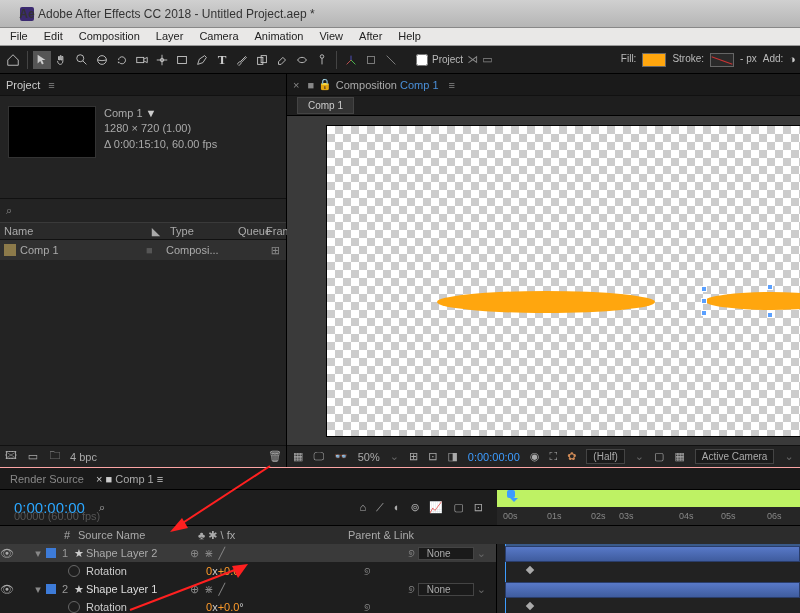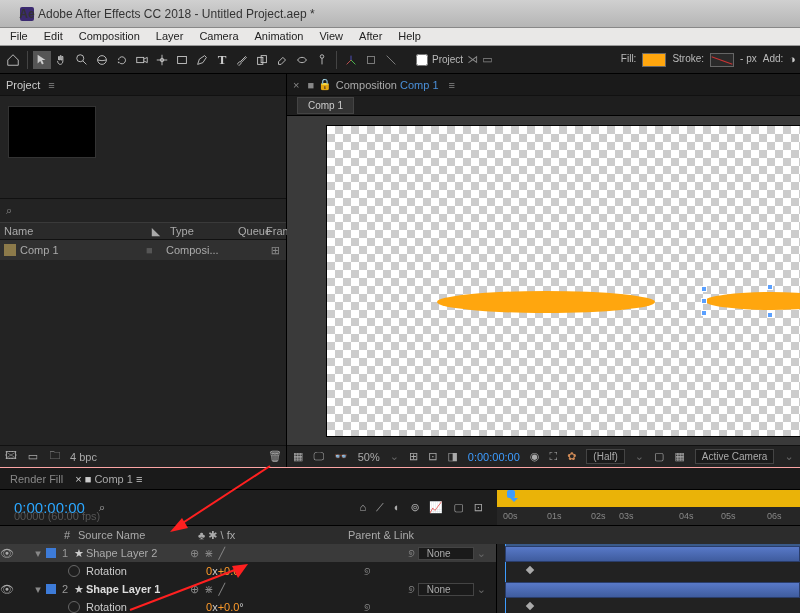--- a/index.html
+++ b/index.html
@@ -68,21 +68,21 @@
 
 .tl{height:153px;background:#1e1e1e;display:flex;flex-direction:column}
 .tl-tabs{height:22px;background:#1a1a1a;display:flex;align-items:center;gap:12px;padding:0 10px;border-bottom:1px solid #000}
 .tl-tab{color:#888}.tl-tab.act{color:#ccc}
 .tl-head{height:36px;display:flex;border-bottom:1px solid #000}
 .tl-head-left{width:497px;display:flex;align-items:center;padding:0 4px}
 .timecode{color:#2ba7ff;font-size:15px;margin-left:10px}
 .timecode-sub{font-size:11px;color:#555;position:absolute;margin-top:16px;margin-left:10px}
 .tl-search{margin-left:14px;margin-right:auto}
 .tl-icons{display:flex;gap:10px;color:#888;margin-right:10px}
-.tl-head-right{flex:1;position:relative;background:#eab308}
+.tl-head-right{flex:1;position:relative;background:#bef264}
 .ruler{position:absolute;left:0;right:0;bottom:0;height:18px;background:#262626;display:flex;align-items:center}
 .ruler span{position:absolute;font-size:9px;color:#888}
 .playhead{position:absolute;left:8px;top:0;width:12px;height:12px}
 .playhead::before{content:"";position:absolute;left:2px;top:0;width:8px;height:8px;background:#3d9cff;border-radius:2px}
 .playhead::after{content:"";position:absolute;left:5px;top:8px;border:4px solid transparent;border-top-color:#3d9cff}
 .tl-cols{height:18px;background:#2c2c2c;display:flex;align-items:center;font-size:10px}
 .tl-body{flex:1;display:flex;position:relative}
 .layer-panel{width:497px;border-right:1px solid #000}
 .track-panel{flex:1;position:relative;background:#222}
 .layer-row{height:18px;display:flex;align-items:center;font-size:11px}
@@ -253,20 +253,25 @@
 
 <div class="main">
 
   <div class="proj">
     <div class="panel-tab-strip">
       <span class="panel-tab">Project</span>
       <span class="hamburger">≡</span>
     </div>
     <div class="proj-thumb">
       <div class="thumb-box"></div>
+      <div class="comp-meta">
+        <div class="nm"><span>Comp 1</span> ▼</div>
+        <div>1280 × 720 (1.00)</div>
+        <div>Δ 0:00:15:10, 60.00 fps</div>
+      </div>
     </div>
     <div class="search-row">
       <span class="mag">⌕</span>
     </div>
     <div class="proj-cols">
       <div class="col-name">Name</div>
       <div class="col-tag">◣</div>
       <div class="col-type">Type</div>
       <div class="col-size">Queue</div>
       <div class="col-fr">Fram</div>
@@ -332,21 +337,21 @@
       <span>▦</span>
       <span class="dropdown">Active Camera</span>
       <span style="color:#666">⌄</span>
 
     </div>
   </div>
 </div>
 
 <div class="tl">
   <div class="tl-tabs">
-    <span class="tl-tab">Render Fill</span>
+    <span class="tl-tab">Render Source</span>
     <span class="tl-tab act">× ■ <span>Comp 1</span> ≡</span>
   </div>
   <div class="tl-head">
     <div class="tl-head-left" style="position:relative">
       <span class="timecode">0:00:00:00</span>
       <span class="timecode-sub">00000 (60.00 fps)</span>
       <span class="tl-search">⌕</span>
       <div class="tl-icons">
         <span>⌂</span>
         <span>⟋</span>
@@ -400,21 +405,21 @@
         <span class="spiral">୭</span>
       </div>
 
       <div class="layer-row">
         <span class="eye">👁</span>
         <span style="width:18px"></span>
         <span class="twirl">▾</span>
         <span class="sq"></span>
         <span class="num">2</span>
         <span class="star">★</span>
-        <span class="lname" style="font-weight:bold;color:#ddd">Shape Layer 1</span>
+        <span class="lname" style="font-weight:normal;color:#ddd">Shape Layer 1</span>
         <span class="modesw">⊕ ⋇ ╱</span>
         <span class="parent"><span class="spiral">୭</span> <span class="parent-dd">None</span> <span style="color:#666">⌄</span></span>
       </div>
       <div class="prop-row">
         <span class="stopwatch"></span>
         <span class="prop-name">Rotation</span>
         <span class="prop-val"><span style="color:#ff9b2a">0</span><span style="color:#ccc">x</span><span style="color:#ff9b2a">+0.0</span><span style="color:#ccc">°</span></span>
         <span class="spiral">୭</span>
       </div>
     </div>

